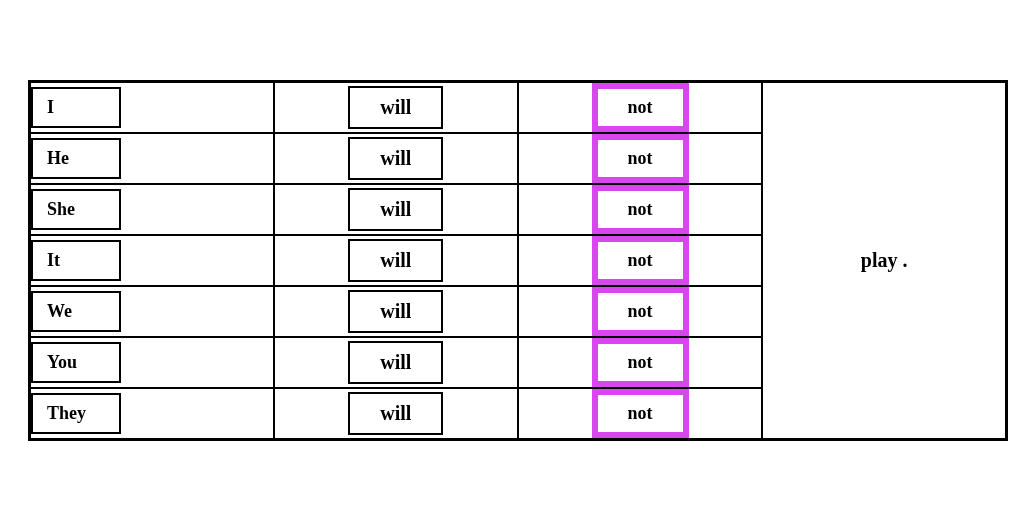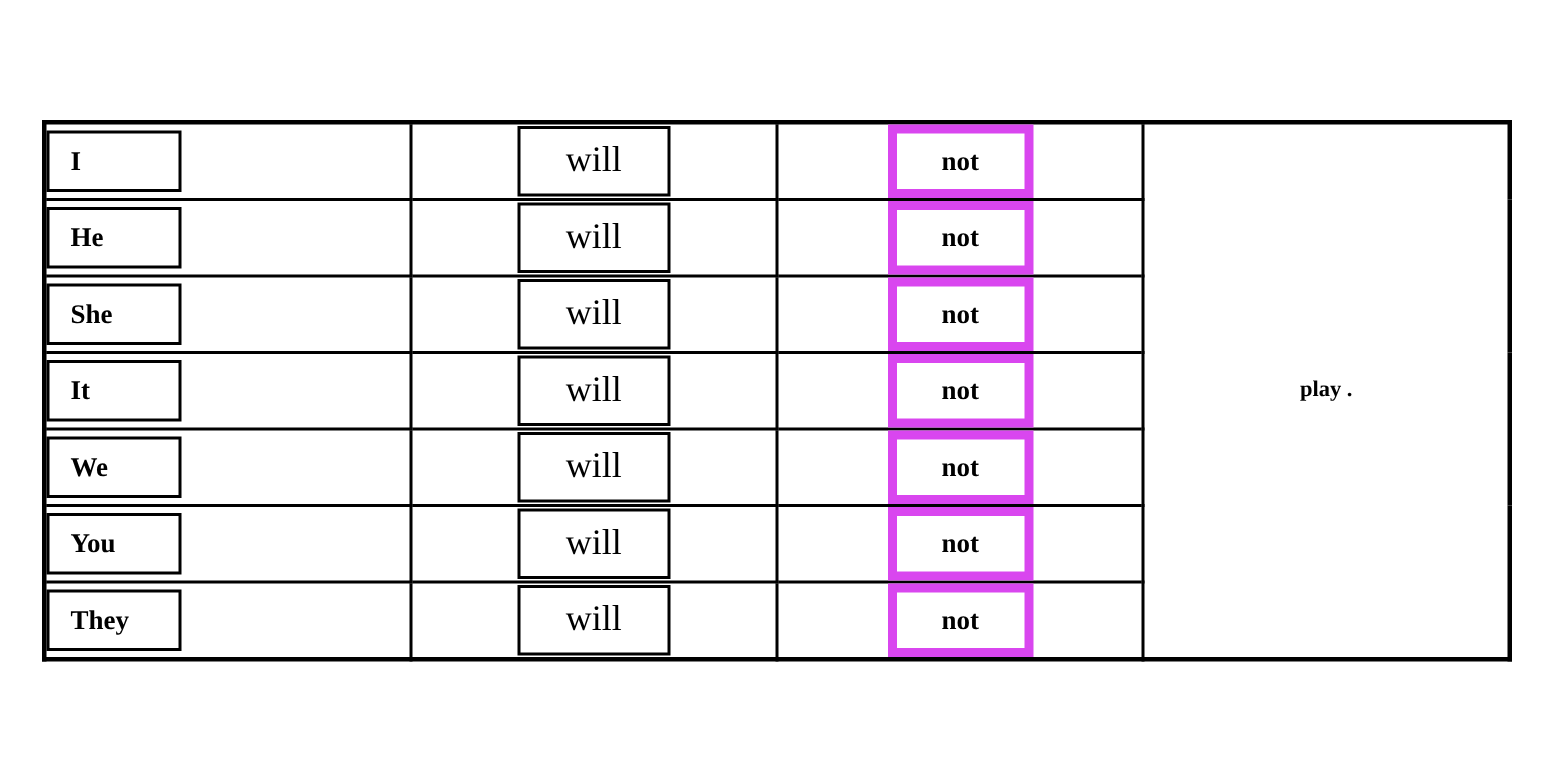--- a/index.html
+++ b/index.html
@@ -45,38 +45,38 @@
       width: 25%;
       text-align: center;
       padding: 6px 10px;
     }
 
     .col-play {
       width: 25%;
       text-align: center;
       vertical-align: middle;
       font-weight: bold;
-      font-size: 15px;
+      font-size: 20px;
     }
 
     .subject-box {
       border: 2px solid #000;
       display: inline-block;
       padding: 8px 14px;
       font-weight: bold;
       font-size: 18px;
       min-width: 90px;
     }
 
     .will-box {
       border: 2px solid #000;
       display: inline-block;
       padding: 8px 30px;
-      font-weight: normal;
-      font-size: 24px;
+      font-weight: bold;
+      font-size: 20px;
     }
 
     .not-box {
       border: 6px solid #d946ef;
       display: inline-block;
       padding: 8px 30px;
       font-weight: bold;
       font-size: 18px;
     }
 

